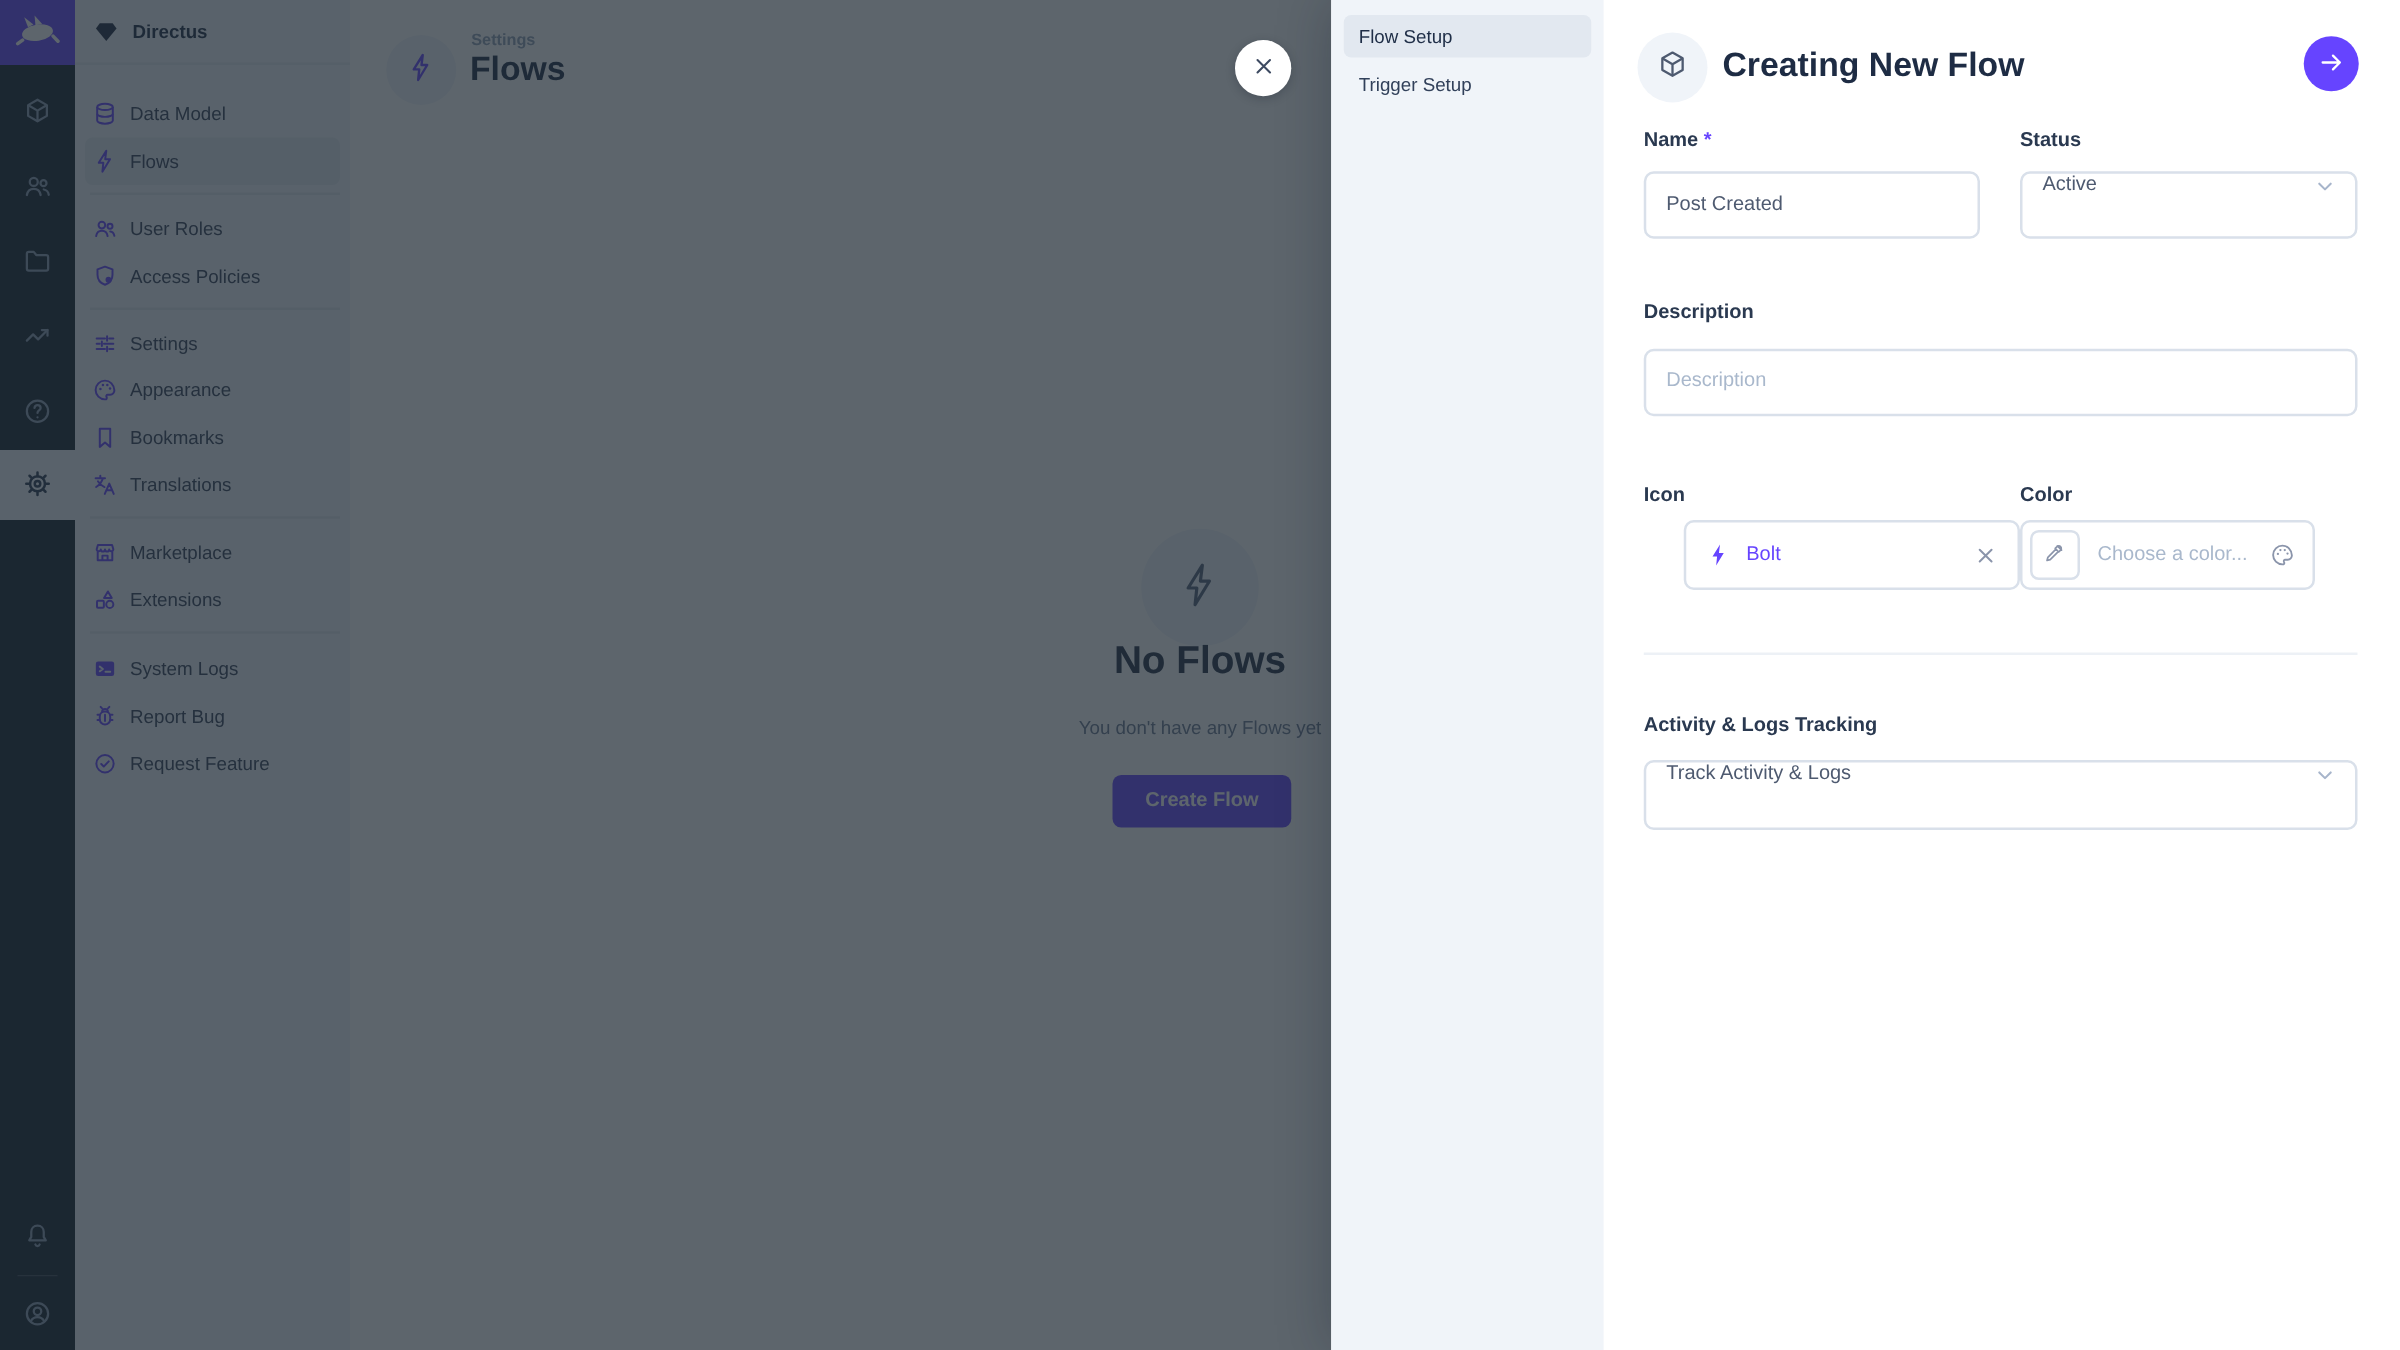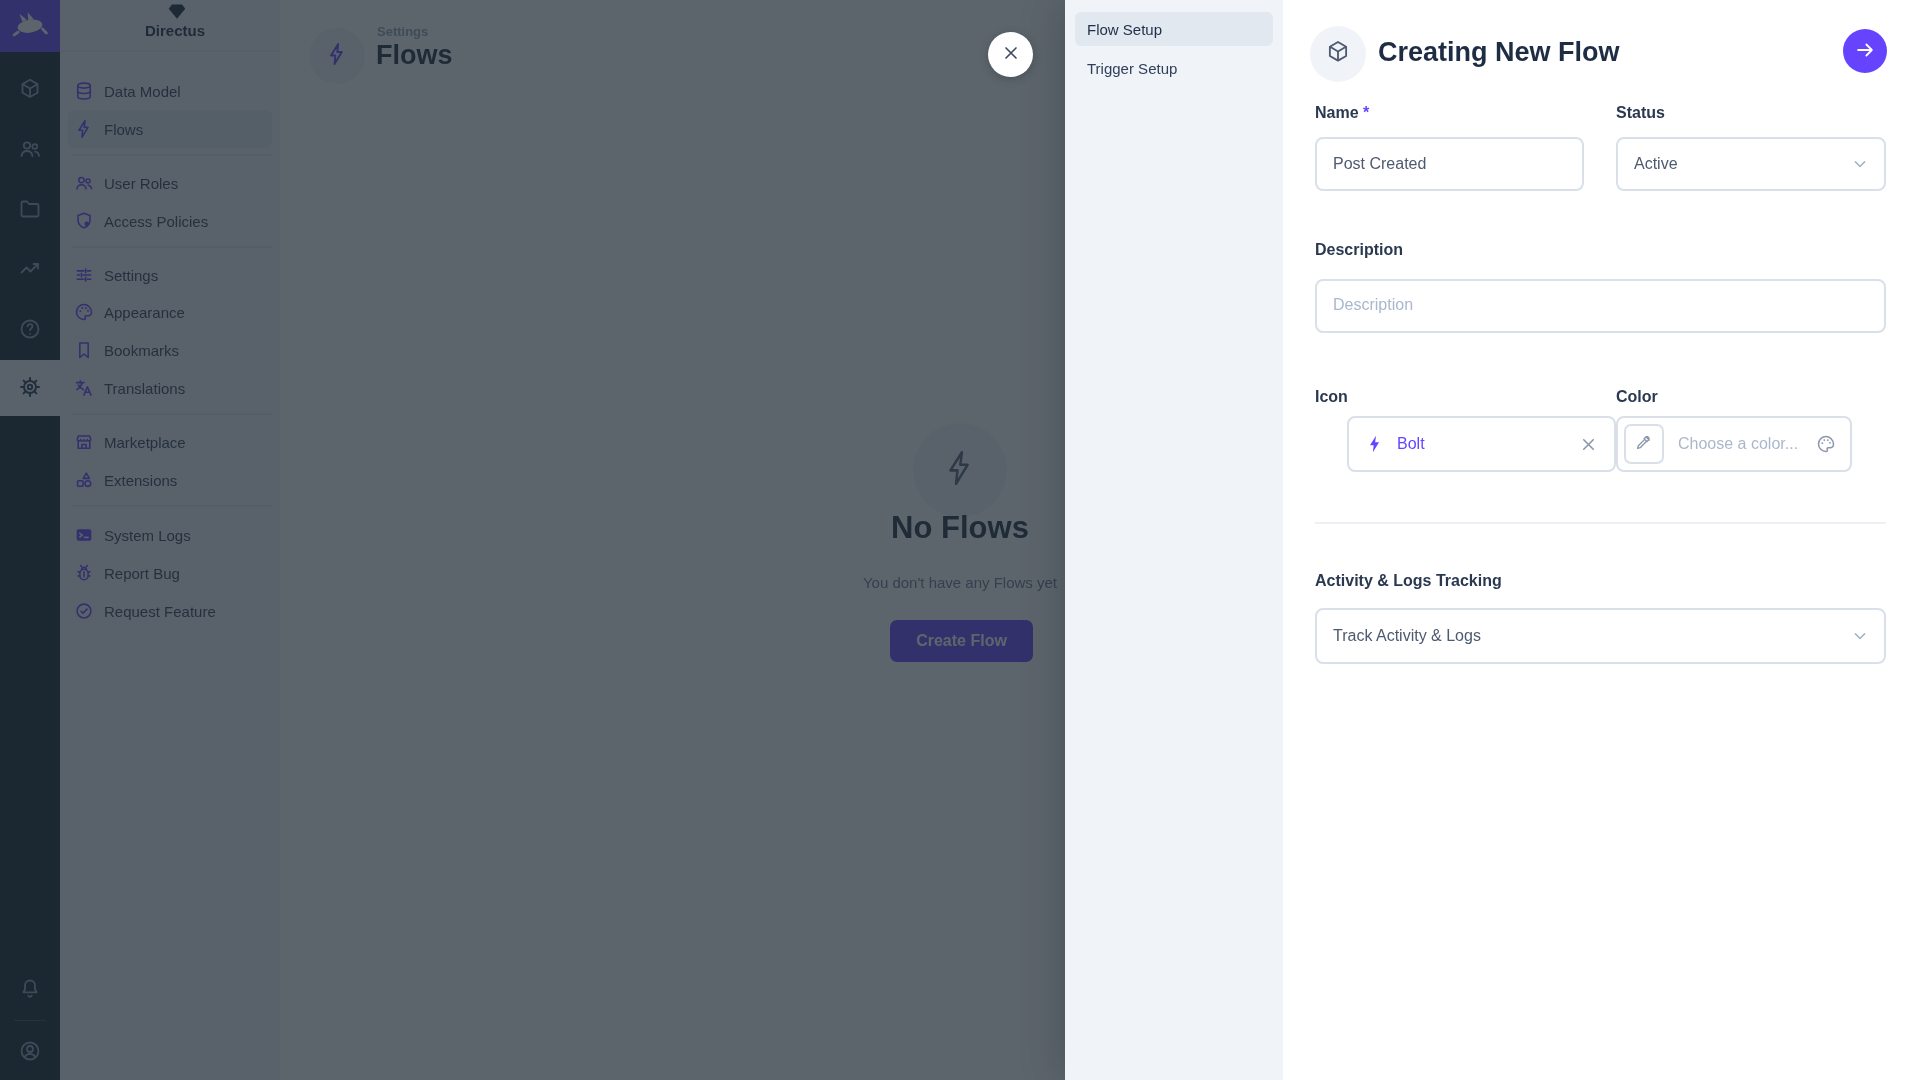--- a/index.html
+++ b/index.html
@@ -12,21 +12,21 @@
   .logo-block { position:absolute; left:0; top:0; width:60px; height:52px; background:#6644FF;
     display:flex; align-items:center; justify-content:center; cursor:pointer; }
   .mi { position:absolute; left:0; width:60px; height:60px; display:flex; align-items:center; justify-content:center;
     color:#8C9EB4; cursor:pointer; background:transparent; border:none; }
   .mi.active { background:#F0F4F9; color:#2B3A52; height:56px; }
   .mbar-divider { position:absolute; left:14px; width:32px; height:1px; background:rgba(255,255,255,0.18); }
 
   
   .nav { position:absolute; left:60px; top:0; width:220px; height:1080px; background:#F0F4F9; z-index:1; }
   .project-header { position:absolute; left:0; top:0; width:220px; height:52px; border-bottom:2px solid #E2E8F0;
-    display:flex; align-items:center; cursor:pointer;flex-direction:column; }
+    display:flex; align-items:center; cursor:pointer; }
   .project-header .p-icon { margin-left:14px; color:#1E2940; display:flex; }
   .project-header .p-name { margin-left:10px; font-size:15px; font-weight:700; color:#1E2C44; }
   .nav-item { position:absolute; left:8px; width:204px; height:38px; border-radius:6px;
     display:flex; align-items:center; cursor:pointer; }
   .nav-item.active { background:#E2E9F1; }
   .nav-item .n-icon { margin-left:6px; width:20px; height:20px; color:#6644FF; display:flex; }
   .nav-item .n-label { margin-left:10px; font-size:15px; font-weight:500; color:#37435A; }
   .nav-divider { position:absolute; left:12px; width:200px; height:2px; background:#DFE5EC; }
 
   
@@ -70,21 +70,21 @@
 
   .field-label { position:absolute; font-size:16px; font-weight:700; color:#2A3950; }
   .req { color:#6644FF; font-weight:700; }
   .t-input { position:absolute; height:54px; border:2px solid #D9E0EA; border-radius:8px; background:#fff;
     font-size:16px; color:#4E5A70; padding:0 16px; font-family:"Liberation Sans", sans-serif; outline:none; }
   .t-area { position:absolute; height:54px; border:2px solid #D9E0EA; border-radius:8px; background:#fff;
     font-size:16px; color:#4E5A70; padding:15px 16px; resize:none; outline:none;
     font-family:"Liberation Sans", sans-serif; }
   .t-area::placeholder, .t-input::placeholder { color:#A9B8CC; }
   .sel { position:absolute; height:54px; border:2px solid #D9E0EA; border-radius:8px; background:#fff;
-    display:flex; align-items:center; justify-content:space-between; padding:0 14px 0 16px;
+    display:flex; justify-content:space-between; padding:0 14px 0 16px;
     font-size:16px; color:#4E5A70; cursor:pointer; }
   .sel .chev { color:#A7B5CB; display:flex; }
   .icon-field { position:absolute; height:56px; border:2px solid #D9E0EA; border-radius:8px; background:#fff;
     display:flex; align-items:center; padding:0 16px; cursor:pointer;margin-left:32px; }
   .icon-field .bolt-sm { color:#6644FF; display:flex; }
   .icon-field .icon-name { margin-left:12px; font-size:16px; font-weight:500; color:#6644FF; flex:1; }
   .icon-field .clear-x { color:#8B95AB; display:flex; cursor:pointer; }
   .color-field { position:absolute; height:56px; border:2px solid #D9E0EA; border-radius:8px; background:#fff;
     display:flex; align-items:center; padding:0 14px 0 6px; cursor:pointer; }
   .swatch-box { width:40px; height:40px; border:2px solid #D9E0EA; border-radius:7px;

